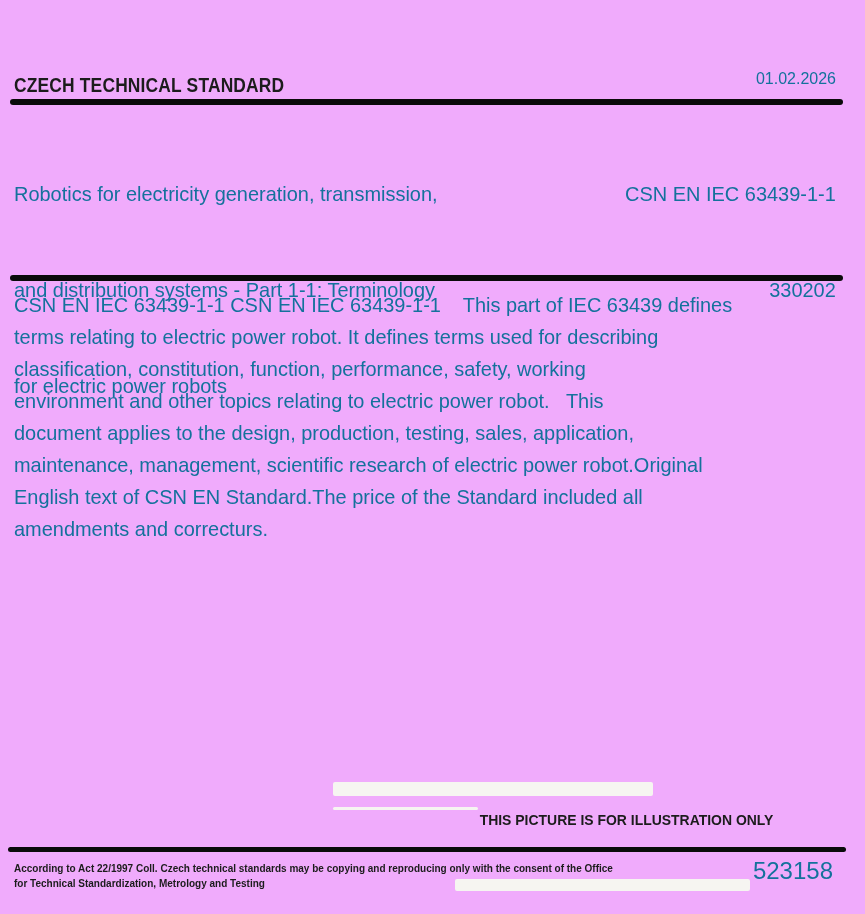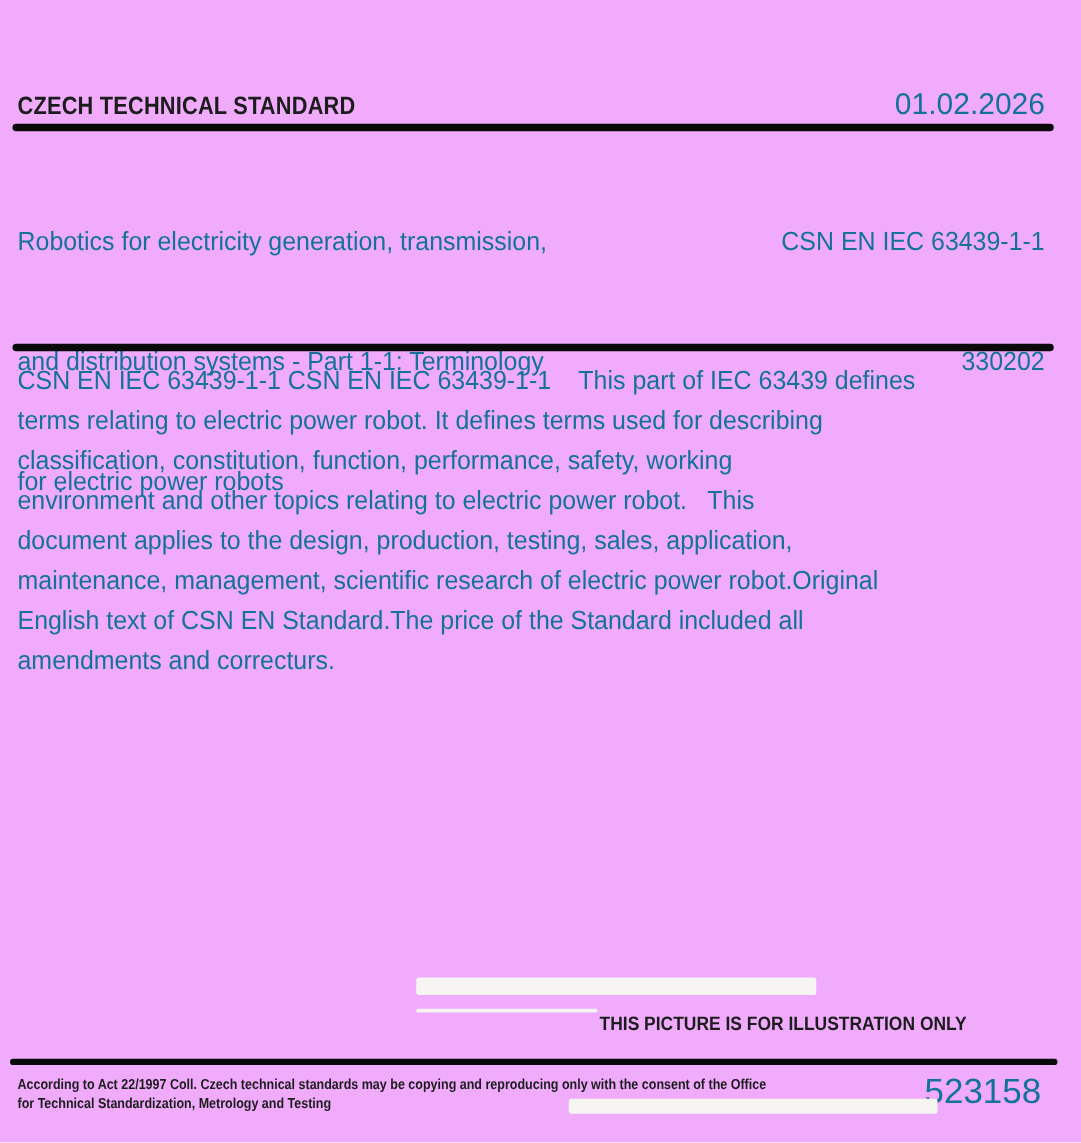--- a/index.html
+++ b/index.html
@@ -25,21 +25,21 @@
     color: #1c1c1c;
     letter-spacing: 0.2px;
     transform: scaleX(0.87);
     transform-origin: left top;
     white-space: pre;
   }
   .header-date {
     position: absolute;
     right: 29px;
     top: 70px;
-    font-size: 24px;
+    font-size: 16px;
     color: #14719c;
     white-space: pre;
   }
   .rule {
     position: absolute;
     background: #0a0a0a;
     border-radius: 3px;
   }
   .rule-1 { left: 10px; top: 99px;  width: 833px; height: 6px; }
   .rule-2 { left: 10px; top: 275px; width: 833px; height: 6px; }
@@ -116,21 +116,21 @@
     line-height: 14.5px;
     color: #1c1c1c;
     transform: scaleX(0.87);
     transform-origin: left top;
   }
   .footer-legal .line { white-space: pre; }
   .footer-number {
     position: absolute;
     right: 32px;
     top: 857px;
-    font-size: 28px;
+    font-size: 24px;
     color: #14719c;
     white-space: pre;
   }
 </style>
 </head>
 <body>
 
 <div class="page">
 
   <div class="header-title">CZECH TECHNICAL STANDARD</div>

